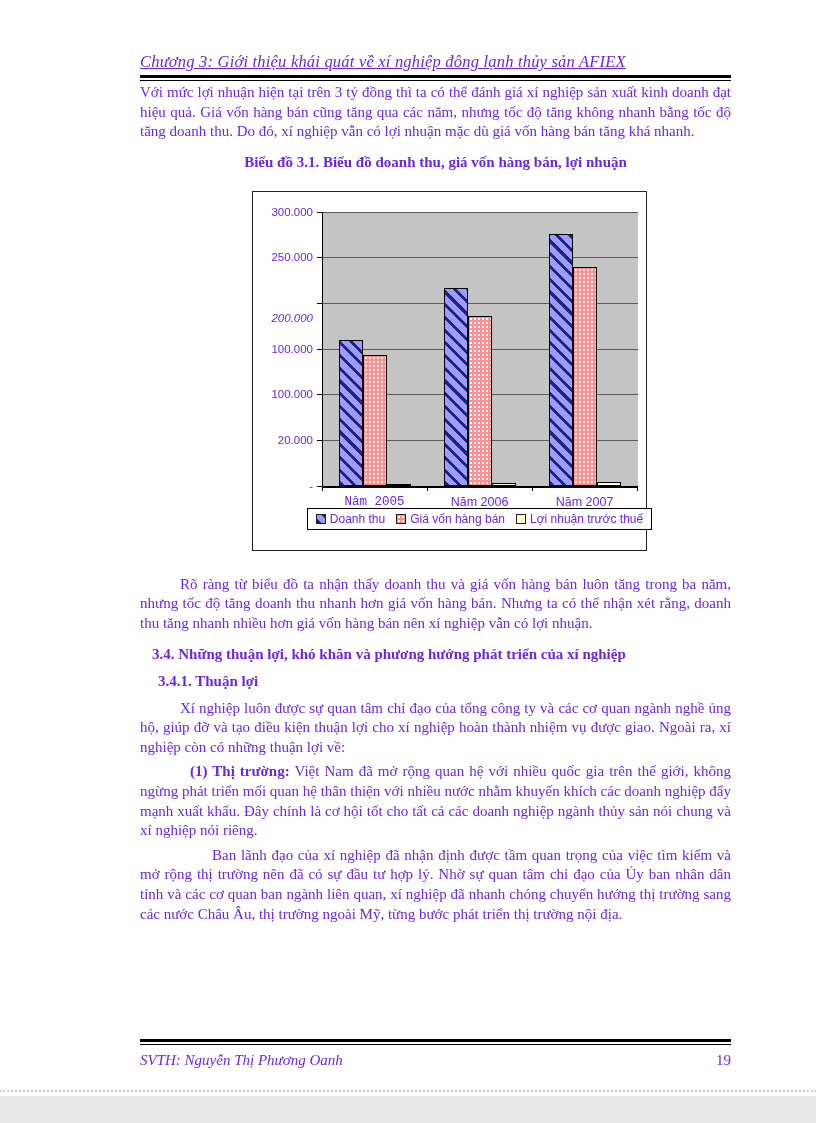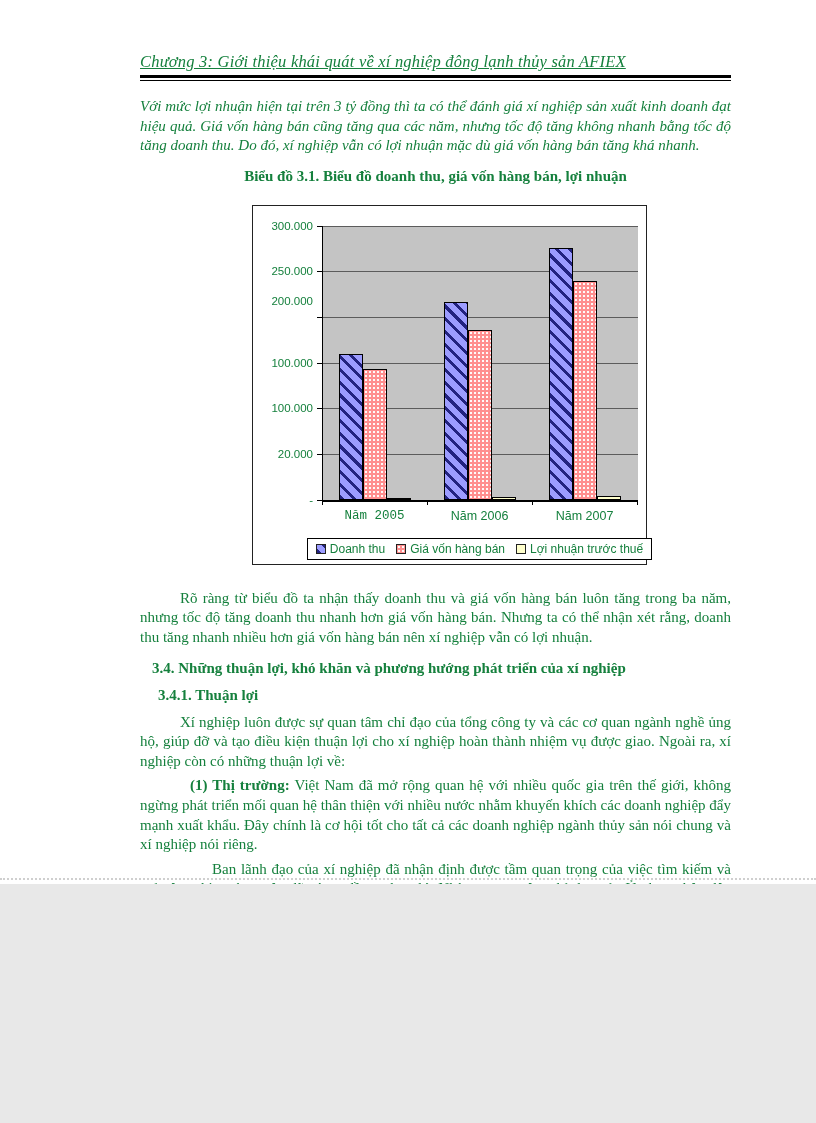--- a/index.html
+++ b/index.html
@@ -1,26 +1,26 @@
 <!DOCTYPE html>
 <html><head>
 <meta charset="utf-8">
 <style>
   html,body{margin:0;padding:0;background:#e8e8e8;}
-  .page{position:relative;width:816px;height:884px;background:#ffffff;margin:0 auto;
-        font-family:"Liberation Serif", serif;color:#15803d;overflow:hidden;}
+  .page{position:relative;width:816px;height:1096px;background:#ffffff;margin:0 auto;
+        font-family:"Liberation Serif", serif;color:#6d28d9;overflow:hidden;}
   .content{padding:52px 85px 0 140px;}
 
   
   .header-text{font-style:italic;font-size:16.5px;text-decoration:underline;letter-spacing:.2px;}
   .double-rule{margin-top:3px;height:2px;border-top:3px solid #000;border-bottom:1px solid #000;}
 
   
   .body-text{font-size:15px;line-height:19.6px;text-align:justify;margin:0;}
-  .p1{margin-top:16px;font-style:italic;}
+  .p1{margin-top:2px;}
   .p2{margin-top:24px;text-indent:40px;}
   .p3{margin-top:9px;text-indent:40px;}
   .p4{margin-top:5px;text-indent:50px;}
   .p5{margin-top:5px;text-indent:72px;}
   .lead-bold{font-weight:bold;}
   .chart-caption{font-size:15px;font-weight:bold;text-align:center;margin:12px 0 0 0;}
   .h34{font-size:15px;font-weight:bold;margin:12px 0 0 12px;}
   .h341{font-size:15px;font-weight:bold;margin:10px 0 0 18px;}
 
   
@@ -31,21 +31,21 @@
         border-left:1px solid #000;border-bottom:2px solid #000;}
   .gridline{position:absolute;left:70px;width:315px;height:1px;background:#5c5c5c;}
   .ytick{position:absolute;left:64px;width:6px;height:1px;background:#000;}
   .ylabel{position:absolute;left:0;width:60px;text-align:right;font-size:11.5px;line-height:14px;}
   .xtick{position:absolute;top:294px;width:1px;height:5px;background:#000;}
   .xlabel{position:absolute;top:303px;text-align:center;font-size:12.5px;}
   .bar{position:absolute;border:1px solid #000;box-sizing:border-box;}
   .s0{background-image:repeating-linear-gradient(45deg, rgba(18,18,110,0.88) 0 3px, rgba(0,0,0,0) 3px 9px);}
   .s1{background-image:radial-gradient(circle, rgba(255,255,255,0.95) 1px, rgba(0,0,0,0) 1.5px);background-size:4px 4px;}
   .s2{}
-  .legend{position:absolute;left:69px;top:332px;width:315px;display:flex;justify-content:center;}
+  .legend{position:absolute;left:69px;top:316px;width:315px;display:flex;justify-content:center;}
   .legend-box{border:1px solid #000;background:#fff;display:flex;gap:11px;padding:3px 8px;
               font-size:12px;align-items:center;white-space:nowrap;}
   .legend-item{display:inline-flex;align-items:center;}
   .swatch{width:10px;height:10px;border:1px solid #222;display:inline-block;margin-right:4px;box-sizing:border-box;}
 
   
   .footer{position:absolute;left:140px;right:85px;top:1036px;}
   .footer-row{display:flex;justify-content:space-between;margin-top:7px;font-size:15px;}
   .footer-left{font-style:italic;}
   .footer-page{font-style:normal;}
@@ -86,21 +86,21 @@
             </div>
         </div>
       <div class="gridline" style="top: 20px;"></div>
           <div class="ytick" style="top: 20px;"></div>
           <div class="ylabel" style="top: 13px;">300.000</div>
           <div class="gridline" style="top: 65.6667px;"></div>
           <div class="ytick" style="top: 65.6667px;"></div>
           <div class="ylabel" style="top: 58.6667px;">250.000</div>
           <div class="gridline" style="top: 111.333px;"></div>
           <div class="ytick" style="top: 111.333px;"></div>
-          <div class="ylabel" style="top: 88px;">200.000</div>
+          <div class="ylabel" style="top: 119px; font-style: italic;">200.000</div>
           <div class="gridline" style="top: 157px;"></div>
           <div class="ytick" style="top: 157px;"></div>
           <div class="ylabel" style="top: 150px;">100.000</div>
           <div class="gridline" style="top: 202.667px;"></div>
           <div class="ytick" style="top: 202.667px;"></div>
           <div class="ylabel" style="top: 195.667px;">100.000</div>
           <div class="gridline" style="top: 248.333px;"></div>
           <div class="ytick" style="top: 248.333px;"></div>
           <div class="ylabel" style="top: 241.333px;">20.000</div>
           <div class="ytick" style="top: 294px;"></div>
@@ -132,16 +132,20 @@
     <p class="body-text p3">Xí nghiệp luôn được sự quan tâm chỉ đạo của tổng công ty và các cơ quan ngành nghề ủng hộ, giúp đỡ và tạo điều kiện thuận lợi cho xí nghiệp hoàn thành nhiệm vụ được giao. Ngoài ra, xí nghiệp còn có những thuận lợi về:</p>
 
     <p class="body-text p4"><span class="lead-bold">(1) Thị trường:</span><span> Việt Nam đã mở rộng quan hệ với nhiều quốc gia trên thế giới, không ngừng phát triển mối quan hệ thân thiện với nhiều nước nhằm khuyến khích các doanh nghiệp đẩy mạnh xuất khẩu. Đây chính là cơ hội tốt cho tất cả các doanh nghiệp ngành thủy sản nói chung và xí nghiệp nói riêng.</span></p>
 
     <p class="body-text p5">Ban lãnh đạo của xí nghiệp đã nhận định được tầm quan trọng của việc tìm kiếm và mở rộng thị trường nên đã có sự đầu tư hợp lý. Nhờ sự quan tâm chỉ đạo của Ủy ban nhân dân tỉnh và các cơ quan ban ngành liên quan, xí nghiệp đã nhanh chóng chuyển hướng thị trường sang các nước Châu Âu, thị trường ngoài Mỹ, từng bước phát triển thị trường nội địa.</p>
 
   </div>
 
   <div class="footer">
     <div class="double-rule"></div>
+    <div class="footer-row">
+      <span class="footer-left">SVTH: Nguyễn Thị Phương Oanh</span>
+      <span class="footer-page">19</span>
+    </div>
   </div>
 
   <div class="bottom-dots"></div>
 </div>
 
 </body></html>

